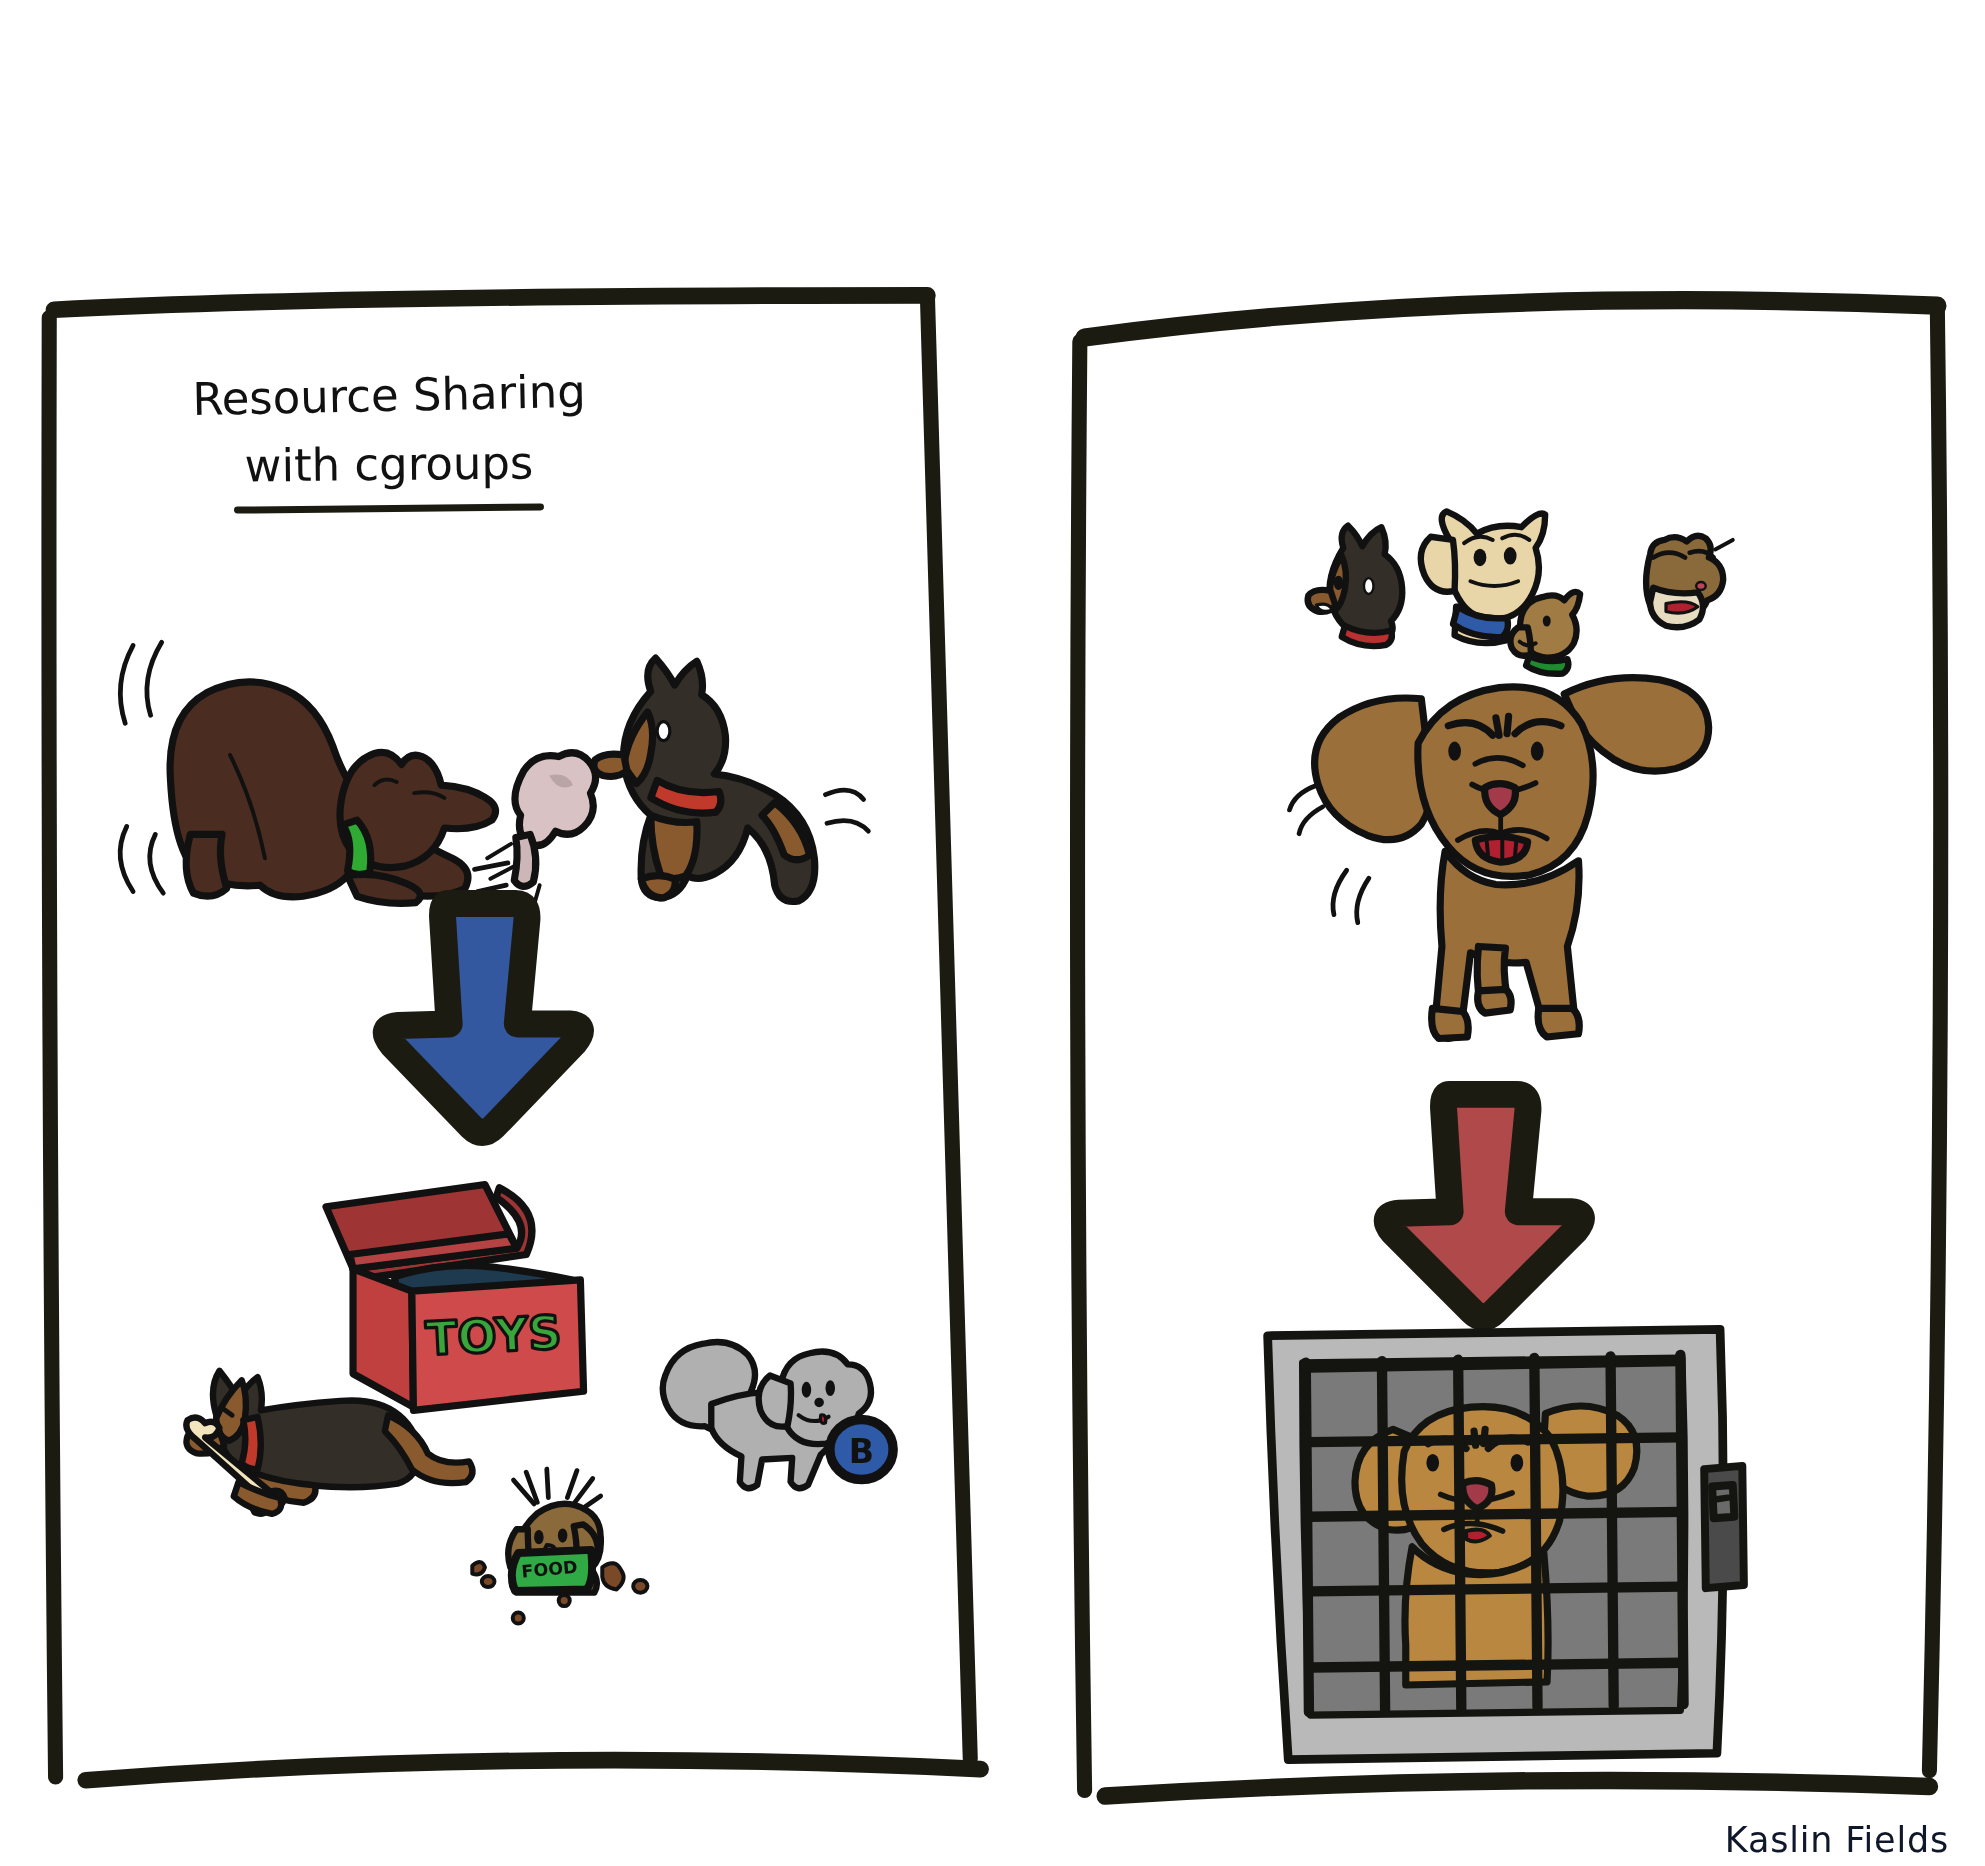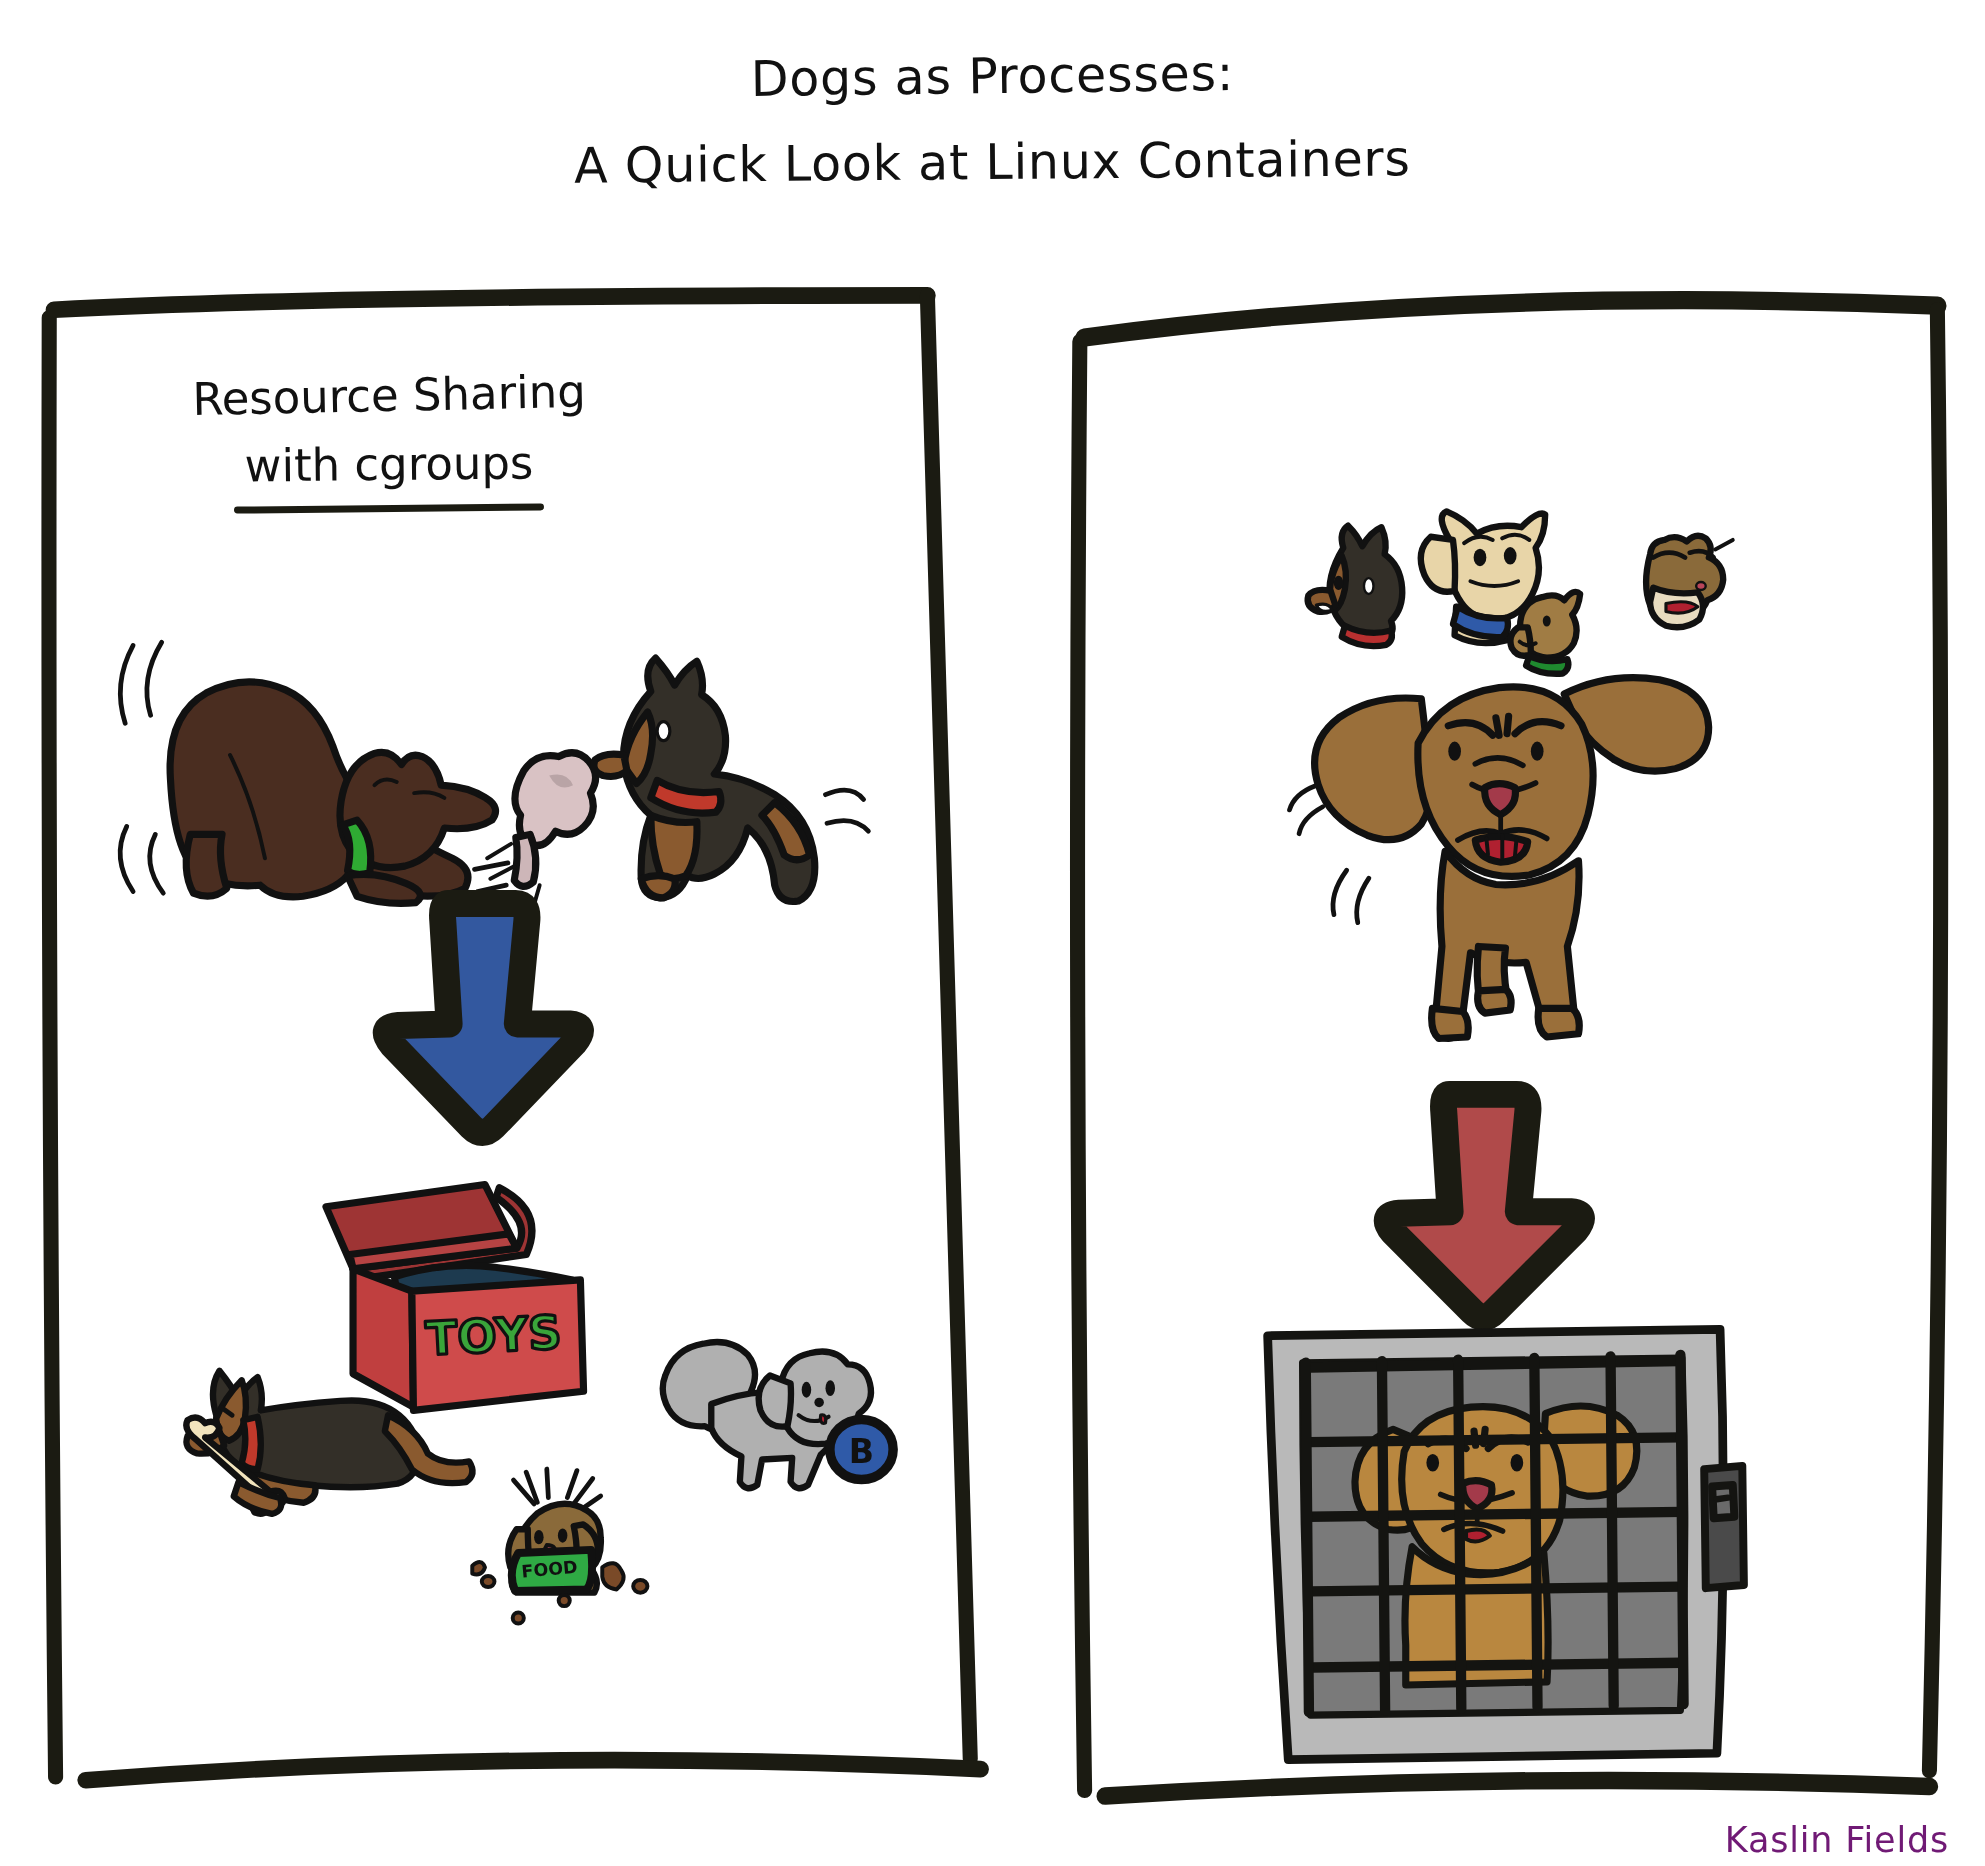--- a/index.html
+++ b/index.html
@@ -44,37 +44,33 @@
   #left-head .l2{transform:rotate(-0.6deg);}
   #left-head .rule{width:310px;transform:rotate(-0.6deg);}
 
   #right-head{left:1175px;top:327px;width:667px;}
   #right-head .l1{transform:rotate(-0.6deg);}
   #right-head .l2{transform:rotate(-0.4deg);}
   #right-head .rule{width:445px;transform:rotate(-0.5deg);}
 
   
   .signature{
-    position:absolute;right:36px;bottom:6.4px;font-size:35px;color:#701a75;
+    position:absolute;right:36px;bottom:6.4px;font-size:35px;color:#0f172a;
     letter-spacing:0.8px;
   }
 
   
   .art{position:absolute;}
   .art svg{display:block;overflow:visible;}
 </style>
 </head>
 <body>
 
 <div class="canvas">
 
-  <div class="title-block">
-    <div class="title-line1">Dogs as Processes:</div>
-    <div class="title-line2">A Quick Look at Linux Containers</div>
-  </div>
 
   <svg class="panel-svg" viewBox="0 0 2500 2350">
     <g fill="none" stroke="#1b1b12" stroke-linecap="round" stroke-width="17">
 
       <path d="M62 400 Q 60 1320 70 2238" stroke-width="19"></path>
       <path d="M68 390 Q 400 372 1168 372" stroke-width="21"></path>
       <path d="M1168 372 Q 1190 1200 1222 2215" stroke-width="19"></path>
       <path d="M108 2242 Q 650 2200 1235 2228" stroke-width="21"></path>
 
       <path d="M1360 430 Q 1352 1350 1366 2255" stroke-width="19"></path>

